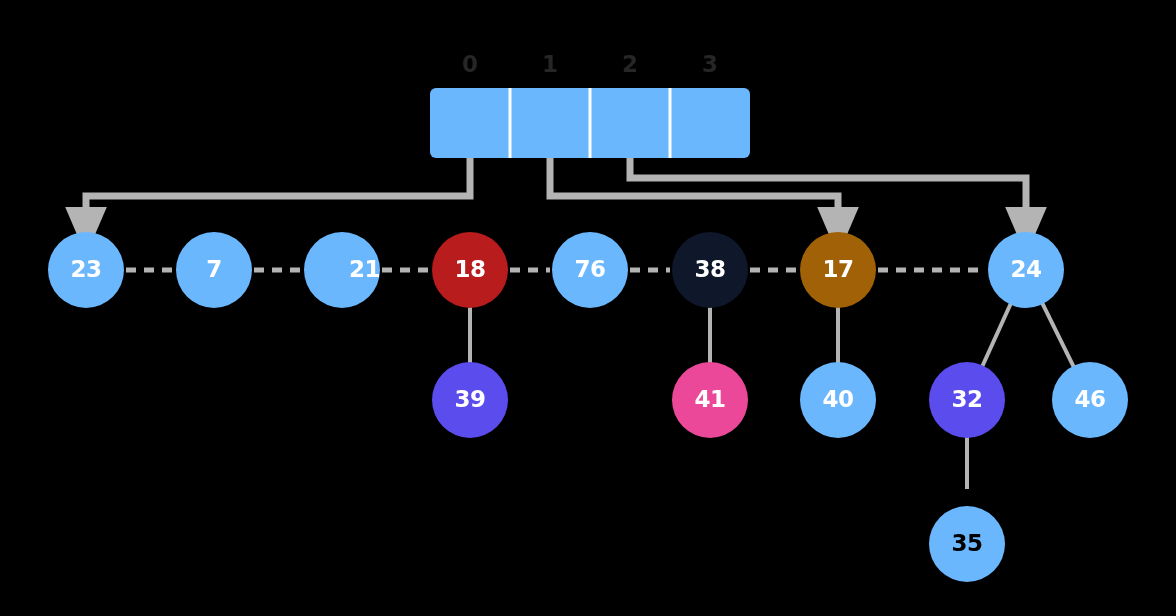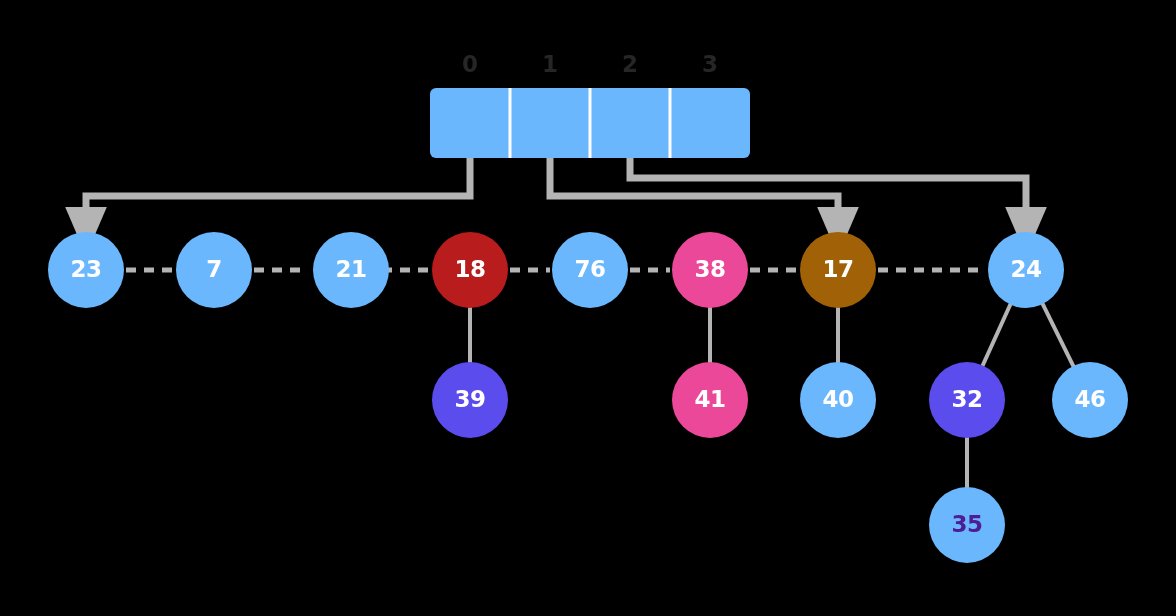--- a/index.html
+++ b/index.html
@@ -103,30 +103,30 @@
       <div class="bucket-index" style="left: 590px; top: 53px; color: rgb(38, 38, 38);">2</div>
       <div class="bucket-index" style="left: 670px; top: 53px; color: rgb(38, 38, 38);">3</div>
     </div>
   <div id="node-layer">
       <div class="node" style="left: 48px; top: 232px; background: rgb(106, 183, 253); color: rgb(255, 255, 255);">
         <span class="node-label">23</span>
       </div>
       <div class="node" style="left: 176px; top: 232px; background: rgb(106, 183, 253); color: rgb(255, 255, 255);">
         <span class="node-label">7</span>
       </div>
-      <div class="node" style="left: 313px; top: 232px; background: rgb(106, 183, 253); color: rgb(255, 255, 255);">
+      <div class="node" style="left: 304px; top: 232px; background: rgb(106, 183, 253); color: rgb(255, 255, 255); justify-content: flex-end;">
         <span class="node-label">21</span>
       </div>
       <div class="node" style="left: 432px; top: 232px; background: #b91c1c; color: rgb(255, 255, 255);">
         <span class="node-label">18</span>
       </div>
       <div class="node" style="left: 552px; top: 232px; background: rgb(106, 183, 253); color: rgb(255, 255, 255);">
         <span class="node-label">76</span>
       </div>
-      <div class="node" style="left: 672px; top: 232px; background: #ec4899; color: rgb(255, 255, 255); justify-content: center;">
+      <div class="node" style="left: 672px; top: 232px; background: #0f172a; color: rgb(255, 255, 255); justify-content: center;">
         <span class="node-label">38</span>
       </div>
       <div class="node" style="left: 800px; top: 232px; background: #a16207; color: rgb(255, 255, 255);">
         <span class="node-label">17</span>
       </div>
       <div class="node" style="left: 988px; top: 232px; background: rgb(106, 183, 253); color: rgb(255, 255, 255);">
         <span class="node-label">24</span>
       </div>
       <div class="node" style="left: 432px; top: 362px; background: rgb(91, 76, 238); color: rgb(255, 255, 255);">
         <span class="node-label">39</span>
@@ -136,18 +136,18 @@
       </div>
       <div class="node" style="left: 800px; top: 362px; background: rgb(106, 183, 253); color: rgb(255, 255, 255);">
         <span class="node-label">40</span>
       </div>
       <div class="node" style="left: 929px; top: 362px; background: rgb(91, 76, 238); color: rgb(255, 255, 255);">
         <span class="node-label">32</span>
       </div>
       <div class="node" style="left: 1052px; top: 362px; background: rgb(106, 183, 253); color: rgb(255, 255, 255);">
         <span class="node-label">46</span>
       </div>
-      <div class="node" style="left: 929px; top: 487px; background: rgb(106, 183, 253); color: #4c1d95;">
+      <div class="node" style="left: 929px; top: 506px; background: rgb(106, 183, 253); color: #000000;">
         <span class="node-label">35</span>
       </div>
     </div>
 
 </div>
 
 </body></html>

